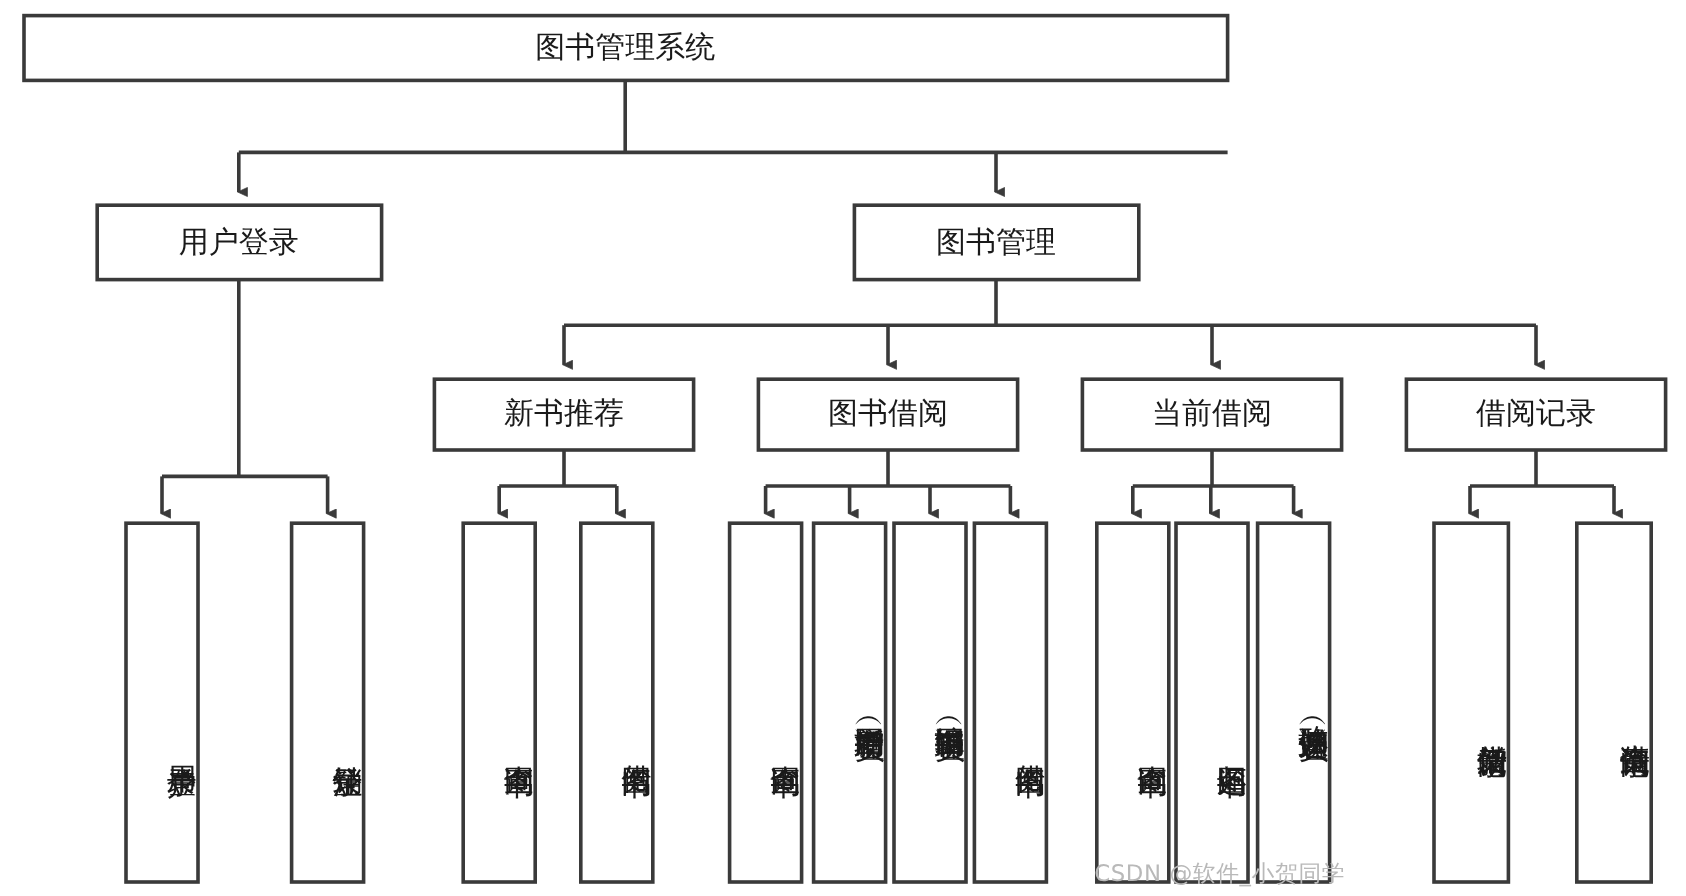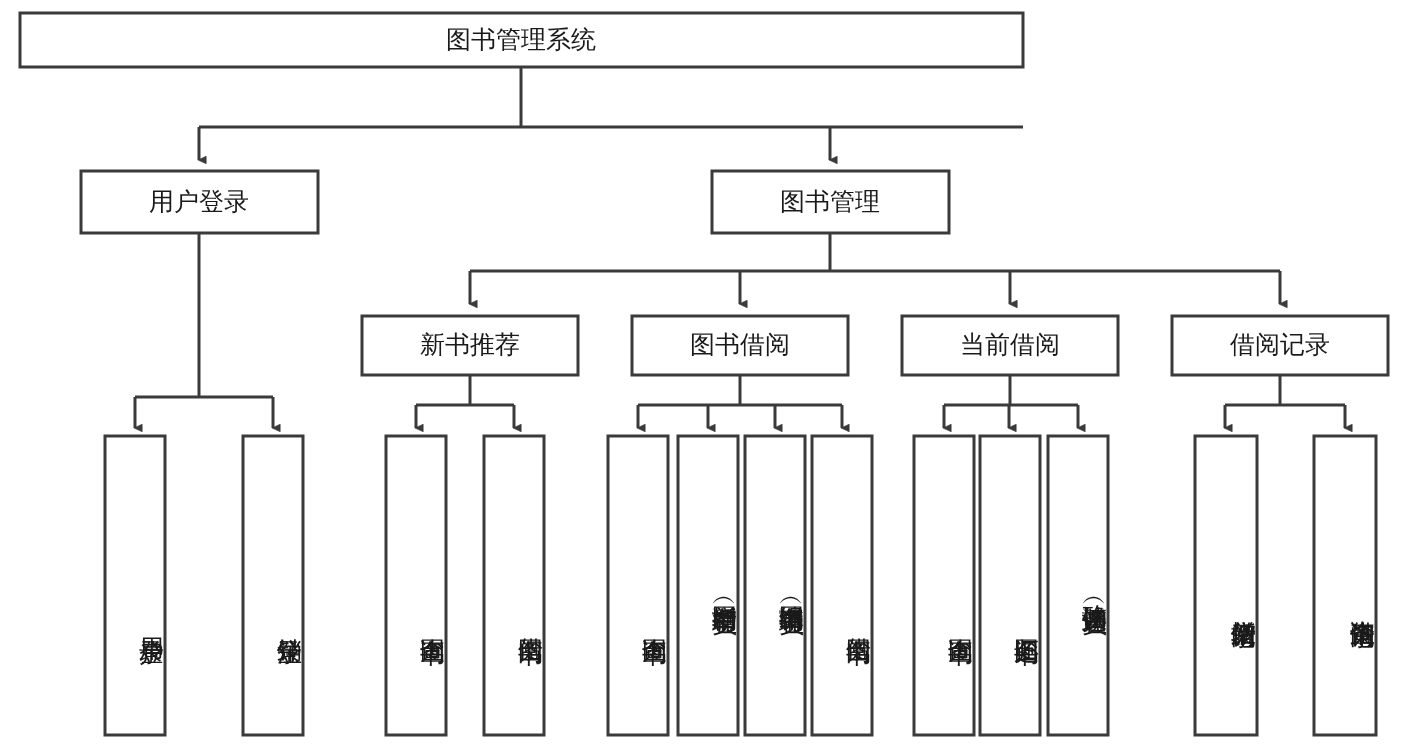--- a/index.html
+++ b/index.html
@@ -195,14 +195,15 @@
   <div class="leaf-label" style="left:745px; top:443px; width:60px; height:292px;">编辑图书（管理员）</div>
   <div class="leaf-label" style="left:812px; top:505px; width:60px; height:230px;">借阅图书</div>
 
   <div class="leaf-label" style="left:914px; top:505px; width:60px; height:230px;">查询图书</div>
   <div class="leaf-label" style="left:980px; top:505px; width:60px; height:230px;">归还图书</div>
   <div class="leaf-label" style="left:1048px; top:443px; width:60px; height:292px;">确认归还（管理员）</div>
 
   <div class="leaf-label" style="left:1195px; top:470px; width:62px; height:265px;">新增借阅记录</div>
   <div class="leaf-label" style="left:1314px; top:470px; width:62px; height:265px;">查询借阅记录</div>
 
+  <div class="watermark">CSDN @软件_小贺同学</div>
 
 </div>
 
 </body></html>

